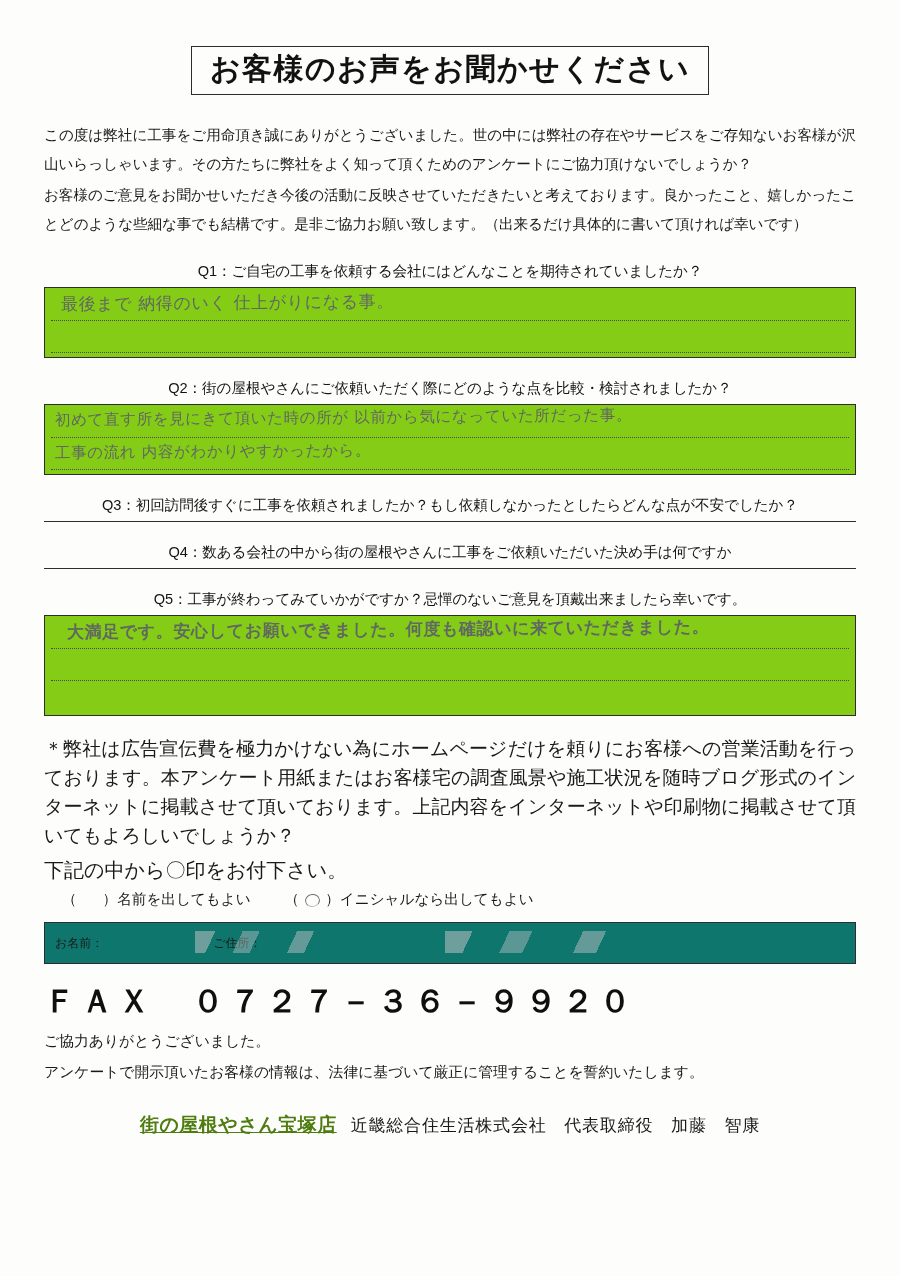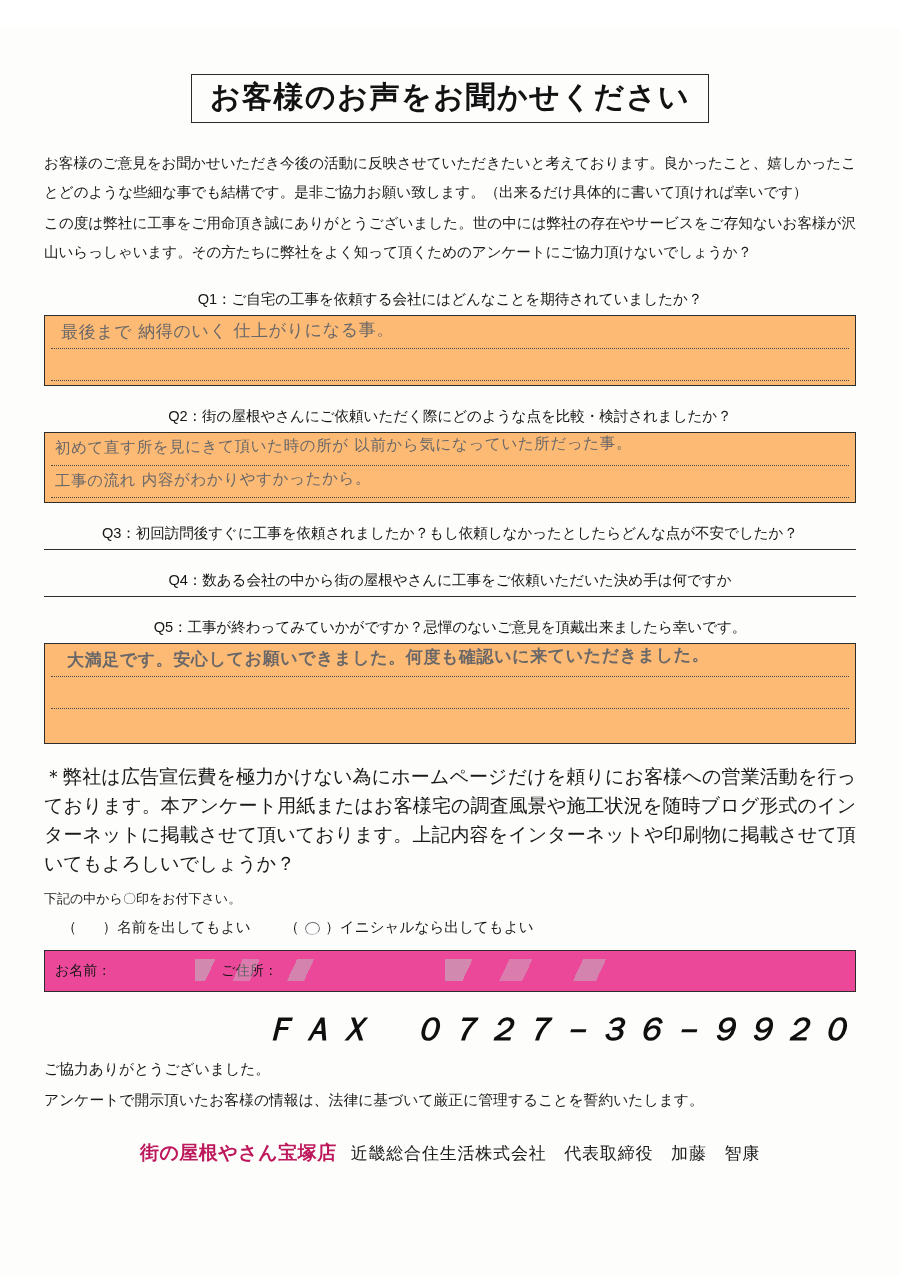--- a/index.html
+++ b/index.html
@@ -14,21 +14,20 @@
     color: #1a1a1a;
     position: relative;
     overflow: hidden;
   }
   
   .page {
     position: absolute;
     inset: 0;
     background: #fdfdfb;
     padding: 8px;
-    margin-top: 28px;
   }
   .sheet {
     position: absolute;
     left: 44px;
     top: 0;
     width: 812px;
   }
 
   
   .title-wrap {
@@ -70,21 +69,21 @@
     padding-bottom: 6px;
     border-bottom: 1.4px solid #2d2d2d;
     color: #141414;
     text-align: center;
   }
 
   .answer-box {
     border: 1.4px solid #2d2d2d;
     border-top: none;
     position: relative;
-    background: #fdba74;
+    background: #84cc16;
     box-sizing: border-box;
   }
   .answer-box.h2 { height: 70px; }
   .answer-box.h3 { height: 100px; font-weight: bold; }
 
   .rule {
     position: absolute;
     left: 6px;
     right: 6px;
     border-top: 1.4px dotted #4a4a4a;
@@ -120,21 +119,21 @@
     font-size: 19px;
     line-height: 29px;
     letter-spacing: -0.1px;
     text-align: justify;
     color: #191919;
   }
   .notice p { margin: 0; }
 
   .circle-instr {
     margin-top: 6px;
-    font-size: 13px;
+    font-size: 20px;
     line-height: 29px;
     color: #191919;
   }
   .options {
     font-size: 14.6px;
     line-height: 29px;
     color: #191919;
     padding-left: 18px;
     display: flex;
     gap: 34px;
@@ -158,47 +157,46 @@
     vertical-align: middle;
   }
 
   
   .idrow {
     margin-top: 8px;
     border: 1.4px solid #2d2d2d;
     height: 40px;
     display: flex;
     align-items: center;
-    font-size: 14px;
+    font-size: 12px;
     color: #191919;
     position: relative;
-    background: #ec4899;
+    background: #0f766e;
   }
   .idrow .lbl { padding-left: 10px; white-space: nowrap; }
   .idrow .lbl.addr { padding-left: 110px; }
   .smudge {
     position: absolute;
     top: 8px;
     height: 22px;
     background:
       linear-gradient(115deg, rgba(190,192,196,0.55) 0 12%, transparent 12% 28%,
       rgba(196,198,202,0.42) 28% 38%, transparent 38% 60%,
       rgba(186,189,194,0.5) 60% 70%, transparent 70% 100%);
     filter: blur(0.4px);
   }
 
   
   .fax {
     margin-top: 16px;
-    text-align: right;
+    text-align: left;
     font-size: 32px;
     font-weight: 700;
     letter-spacing: 5px;
     color: #0f0f0f;
-    font-style: italic;
   }
   .thanks {
     margin-top: 8px;
     text-align: left;
     font-size: 14.8px;
     color: #191919;
   }
   .pledge {
     margin-top: 12px;
     font-size: 14.8px;
@@ -229,22 +227,22 @@
 <body>
 
 <div class="page">
   <div class="sheet">
 
     <div class="title-wrap">
       <div class="title-box">お客様のお声をお聞かせください</div>
     </div>
 
     <div class="intro">
+      <p>この度は弊社に工事をご用命頂き誠にありがとうございました。世の中には弊社の存在やサービスをご存知ないお客様が沢山いらっしゃいます。その方たちに弊社をよく知って頂くためのアンケートにご協力頂けないでしょうか？</p>
       <p>お客様のご意見をお聞かせいただき今後の活動に反映させていただきたいと考えております。良かったこと、嬉しかったことどのような些細な事でも結構です。是非ご協力お願い致します。（出来るだけ具体的に書いて頂ければ幸いです）</p>
-      <p>この度は弊社に工事をご用命頂き誠にありがとうございました。世の中には弊社の存在やサービスをご存知ないお客様が沢山いらっしゃいます。その方たちに弊社をよく知って頂くためのアンケートにご協力頂けないでしょうか？</p>
     </div>
 
     <div class="qblock first">
       <div class="qlabel">Q1：ご自宅の工事を依頼する会社にはどんなことを期待されていましたか？</div>
       <div class="answer-box h2">
         <div class="rule r1"></div>
         <div class="rule r2"></div>
         <div class="hand l1 ind1">最後まで 納得のいく 仕上がりになる事。</div>
         <div class="hand l2 ind1"></div>
       </div>
@@ -308,18 +306,18 @@
       <span class="lbl addr">ご住所：</span>
       <span></span>
       <span class="smudge" style="left:400px; width:220px;"></span>
     </div>
 
     <div class="fax">ＦＡＸ　０７２７－３６－９９２０</div>
     <div class="thanks">ご協力ありがとうございました。</div>
     <div class="pledge">アンケートで開示頂いたお客様の情報は、法律に基づいて厳正に管理することを誓約いたします。</div>
 
     <div class="signature">
-      <span class="brand" style="color: #be185d;">街の屋根やさん宝塚店</span>
+      <span class="brand" style="color: #4d7c0f; text-decoration: underline;">街の屋根やさん宝塚店</span>
       <span class="company">近畿総合住生活株式会社　代表取締役　加藤　智康</span>
     </div>
 
   </div>
 </div>
 
 </body></html>

